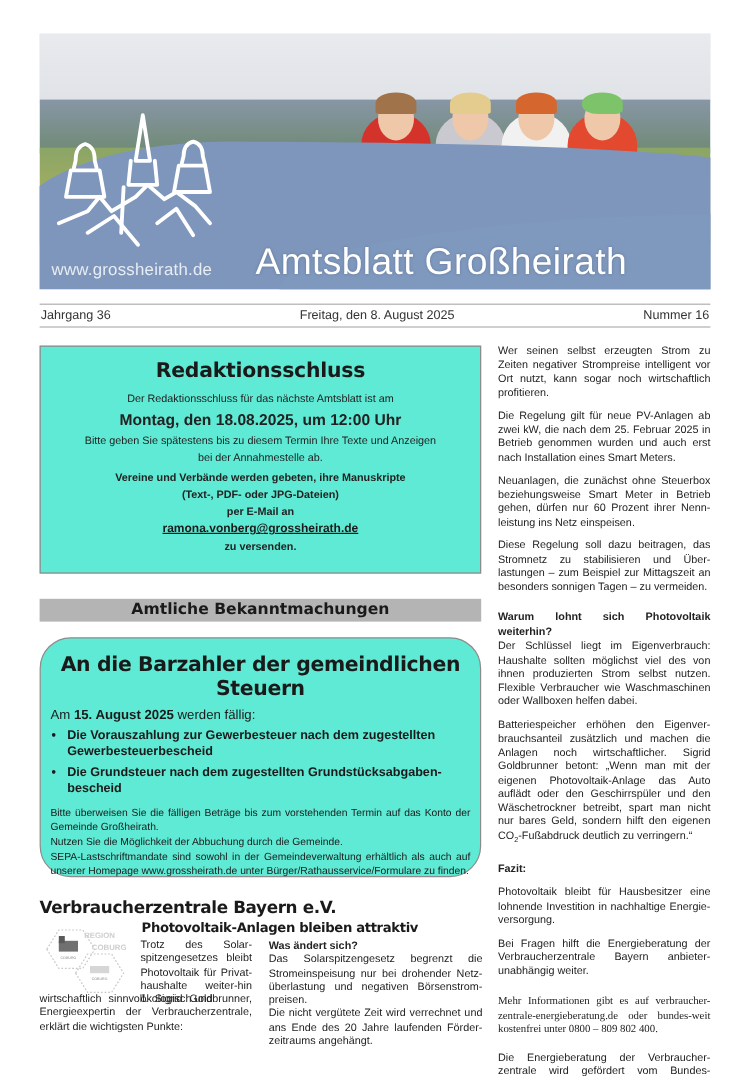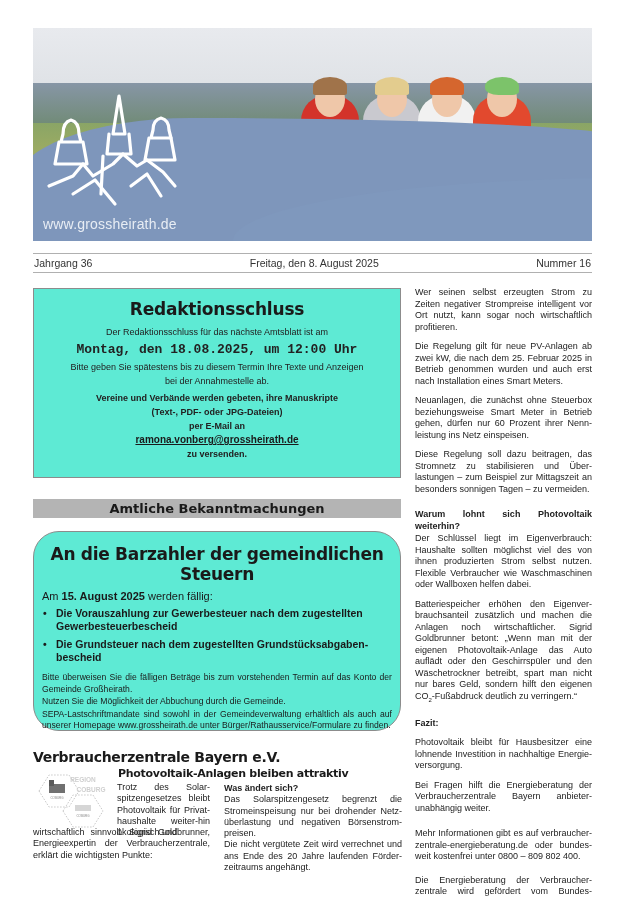--- a/index.html
+++ b/index.html
@@ -19,21 +19,21 @@
     .logo { position: absolute; left: 10px; top: 66px; width: 140px; height: 120px; }
     .banner-url { position: absolute; left: 10px; top: 188px; font-size: 14px; color: #e8edf4; letter-spacing: 0.2px; }
     .banner-title { position: absolute; left: 180px; top: 172px; font-size: 31px; color: #ffffff; letter-spacing: 0.3px; text-shadow: 0 0 2px rgba(60,80,110,.5); }
 
     .meta-row { position: absolute; left: 33px; top: 253px; width: 559px; height: 20px; border-top: 1.5px solid #b0b0b0; border-bottom: 1.5px solid #b0b0b0; font-size: 10.5px; color: #333; display: flex; justify-content: space-between; align-items: center; padding: 4px 1px; }
 
     .box { position: absolute; border: 1.2px solid #8c8c8c; background: #5eead4; }
     .redak { left: 33px; top: 288px; width: 368px; height: 190px; text-align: center; }
     .redak h2 { font-family: "DejaVu Sans", sans-serif; font-weight: bold; font-size: 17px; margin-top: 10px; letter-spacing: -0.2px; }
     .redak p { font-size: 9px; line-height: 14px; color: #222; }
-    .redak .date { font-size: 13px; font-weight: bold; line-height: 18px; margin: 2px 0 1px; font-family: Liberation Mono, monospace; }
+    .redak .date { font-size: 13px; font-weight: bold; line-height: 18px; margin: 2px 0 1px; }
     .redak .bold { font-weight: bold; }
     .redak .mail { font-weight: bold; text-decoration: underline; font-size: 10px; }
     .redak .sig { margin-top: 4px; }
 
     .section-bar { position: absolute; left: 33px; top: 499px; width: 368px; height: 19px; background: #b4b4b4; text-align: center; font-family: "DejaVu Sans", sans-serif; font-weight: bold; font-size: 13px; line-height: 19px; color: #1a1a1a; }
 
     .barz { left: 33px; top: 531px; width: 368px; height: 200px; padding: 0 8px; border-radius: 26px; }
     .barz h2 { font-family: "DejaVu Sans", sans-serif; font-weight: bold; font-size: 17px; text-align: center; margin-top: 12px; letter-spacing: -0.3px; }
     .barz .due { font-size: 11px; margin-top: 6px; }
     .barz ul { list-style: none; margin-top: 5px; }
@@ -92,20 +92,21 @@
       <path d="M16 48 L12 70 L44 70 L40 48"></path>
       <path d="M110 36 Q110 26 118 24 Q126 26 126 36 L128 44 L108 44 Z"></path>
       <path d="M106 44 L102 66 L132 66 L128 44"></path>
       <path d="M6 92 L30 82 L40 70 L50 82 L70 70 L80 60 L94 72 L104 66 L120 78 L132 92"></path>
       <path d="M30 100 L52 86 L72 110"></path>
       <path d="M88 92 L104 80 L118 102"></path>
       <path d="M60 62 L58 100"></path>
     </g>
   </svg>
   <div class="banner-url">www.grossheirath.de</div>
+  <div class="banner-title">Amtsblatt Großheirath</div>
 </div>
 
 <div class="meta-row">
   <span>Jahrgang 36</span>
   <span>Freitag, den 8. August 2025</span>
   <span>Nummer 16</span>
 </div>
 
 <div class="box redak">
   <h2>Redaktionsschluss</h2>
@@ -165,15 +166,15 @@
   <p>Wer seinen selbst erzeugten Strom zu Zeiten negativer Strompreise intelligent vor Ort nutzt, kann sogar noch wirtschaftlich profitieren.</p>
   <p>Die Regelung gilt für neue PV-Anlagen ab zwei kW, die nach dem 25. Februar 2025 in Betrieb genommen wurden und auch erst nach Installation eines Smart Meters.</p>
   <p>Neuanlagen, die zunächst ohne Steuerbox beziehungsweise Smart Meter in Betrieb gehen, dürfen nur 60 Prozent ihrer Nenn-leistung ins Netz einspeisen.</p>
   <p>Diese Regelung soll dazu beitragen, das Stromnetz zu stabilisieren und Über-lastungen – zum Beispiel zur Mittagszeit an besonders sonnigen Tagen – zu vermeiden.</p>
   <div class="hd">Warum lohnt sich Photovoltaik weiterhin?</div>
   <p>Der Schlüssel liegt im Eigenverbrauch: Haushalte sollten möglichst viel des von ihnen produzierten Strom selbst nutzen. Flexible Verbraucher wie Waschmaschinen oder Wallboxen helfen dabei.</p>
   <p><span>Batteriespeicher erhöhen den Eigenver-brauchsanteil zusätzlich und machen die Anlagen noch wirtschaftlicher. Sigrid Goldbrunner betont: „Wenn man mit der eigenen Photovoltaik-Anlage das Auto auflädt oder den Geschirrspüler und den Wäschetrockner betreibt, spart man nicht nur bares Geld, sondern hilft den eigenen CO</span><sub style="font-size:6px;">2</sub><span>-Fußabdruck deutlich zu verringern.“</span></p>
   <div class="hd" style="margin-top:12px; margin-bottom:8px;">Fazit:</div>
   <p>Photovoltaik bleibt für Hausbesitzer eine lohnende Investition in nachhaltige Energie-versorgung.</p>
   <p>Bei Fragen hilft die Energieberatung der Verbraucherzentrale Bayern anbieter-unabhängig weiter.</p>
-  <p style="margin-top:14px;">Mehr Informationen gibt es auf verbraucher-zentrale-energieberatung.de oder bundes-weit kostenfrei unter 0800 – 809 802 400.</p>
+  <p style="margin-top:14px;font-family:Liberation Serif, serif;">Mehr Informationen gibt es auf verbraucher-zentrale-energieberatung.de oder bundes-weit kostenfrei unter 0800 – 809 802 400.</p>
   <p style="margin-top:12px;">Die Energieberatung der Verbraucher-zentrale wird gefördert vom Bundes-ministerium für Wirtschaft und Energie.</p>
 </div>
 
 </body></html>

